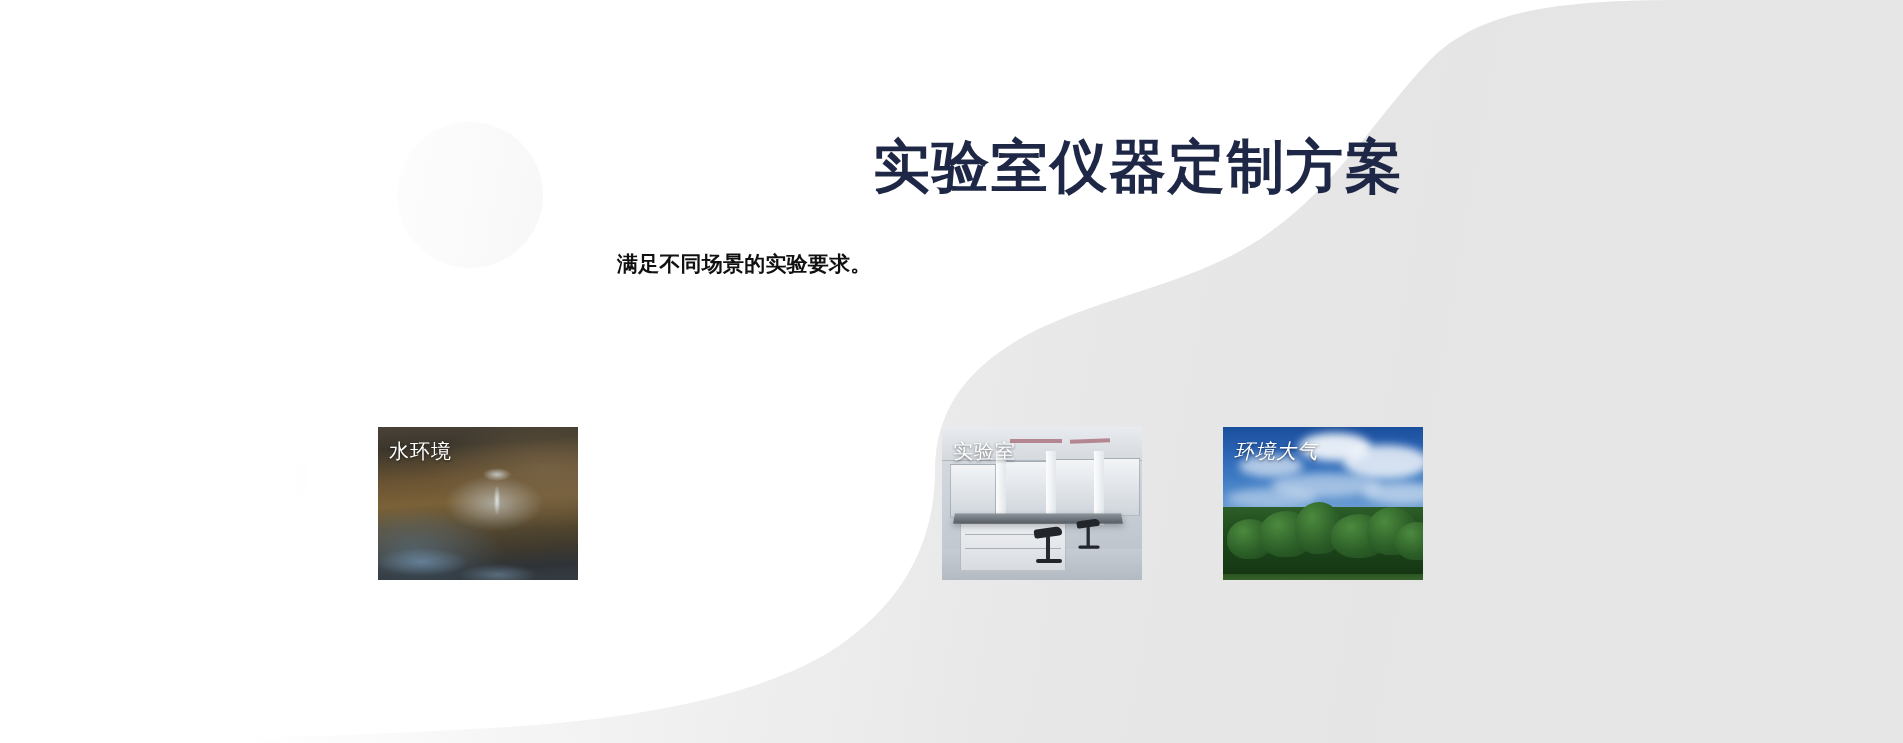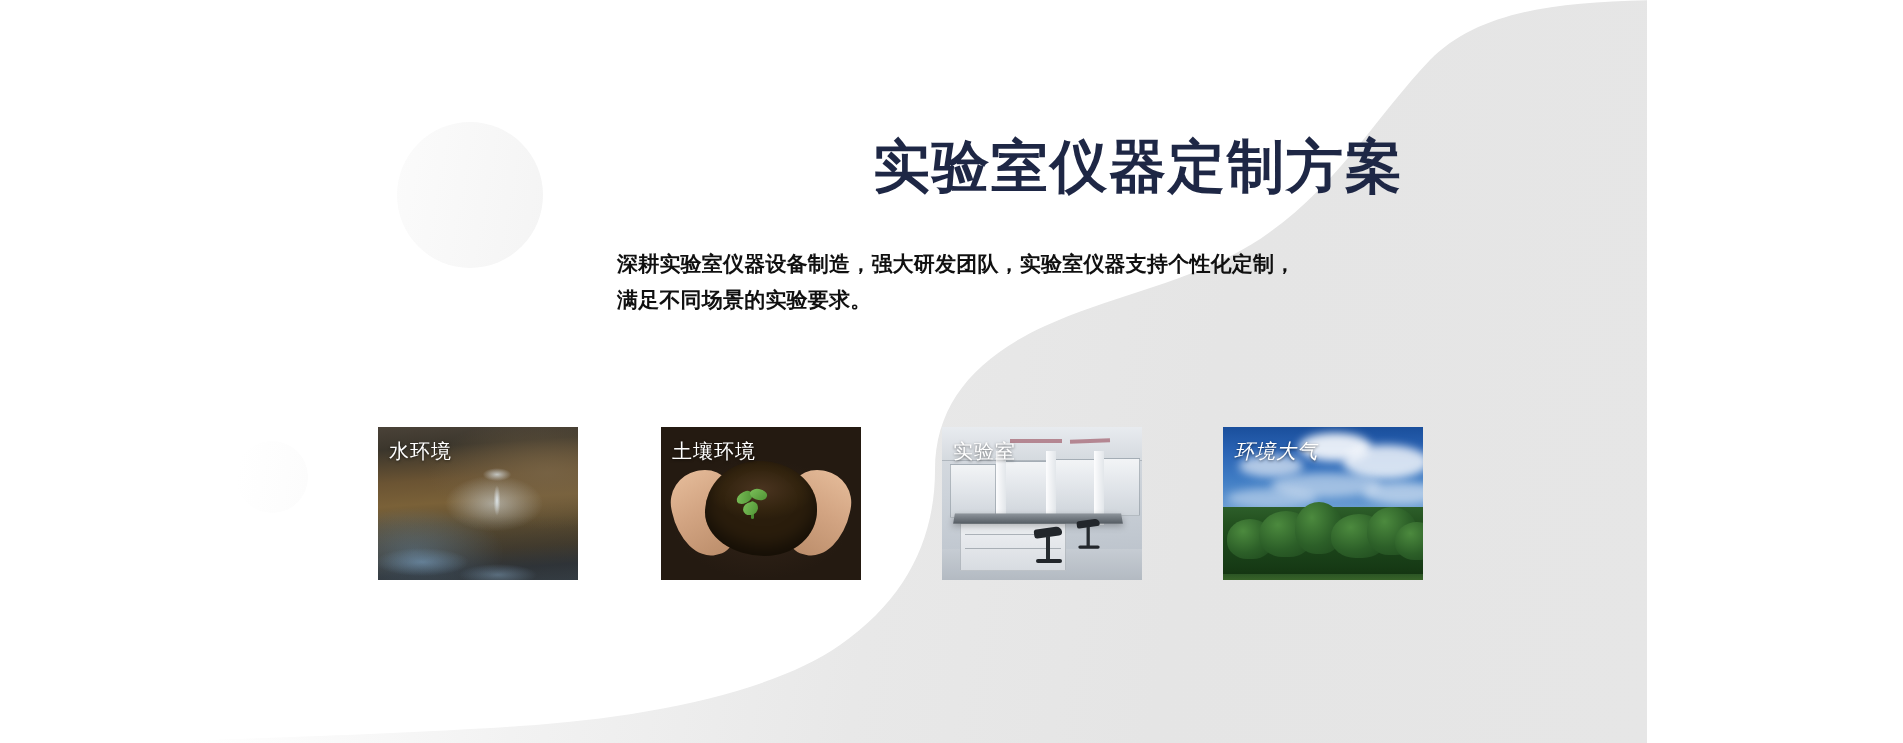--- a/index.html
+++ b/index.html
@@ -3,21 +3,21 @@
 <meta charset="utf-8">
 <title>Lab Instrument Customization Banner</title>
 <style>
   html, body {
     margin: 0;
     padding: 0;
     background: #ffffff;
   }
   #stage {
     position: relative;
-    width: 1647px;
+    width: 1903px;
     height: 743px;
     overflow: hidden;
     font-family: "DejaVu Sans", "Liberation Sans", sans-serif;
     background: #ffffff;
   }
 
   
   .bg-base {
     position: absolute;
     inset: 0;
@@ -347,46 +347,31 @@
         <circle cx="272" cy="477" r="36" fill="#000"></circle>
       </mask>
     </defs>
     <rect x="0" y="0" width="1903" height="743" fill="#ffffff" mask="url(#blob-holes)"></rect>
   </svg>
 
   <div class="headline-block">
     <div class="page-title">实验室仪器定制方案</div>
 
     <div class="page-subtitle">
-      <span class="sub-line">深耕实验室仪器设备制造，强大研发团队，实验室仪器支持个性化定制，</span>
       <span class="sub-line">满足不同场景的实验要求。</span>
     </div>
   </div>
 
   <div class="card-strip">
 
     <div class="env-card card-0">
       <div class="card-art art-water"></div>
       <div class="card-label">水环境</div>
     </div>
 
-    <div class="env-card card-1">
-      <div class="card-art art-soil">
-        <div class="hand hand-l"></div>
-        <div class="hand hand-r"></div>
-        <div class="soil-mound"></div>
-        <div class="sprout">
-          <div class="stem"></div>
-          <div class="leaf leaf-a"></div>
-          <div class="leaf leaf-b"></div>
-          <div class="leaf leaf-c"></div>
-        </div>
-      </div>
-      <div class="card-label">土壤环境</div>
-    </div>
 
     <div class="env-card card-2">
       <div class="card-art art-lab">
         <div class="ceiling"></div>
         <div class="ceil-strip s1"></div>
         <div class="ceil-strip s2"></div>
         <div class="hood hood-1"></div>
         <div class="hood hood-2"></div>
         <div class="hood hood-3"></div>
         <div class="hood hood-4"></div>

